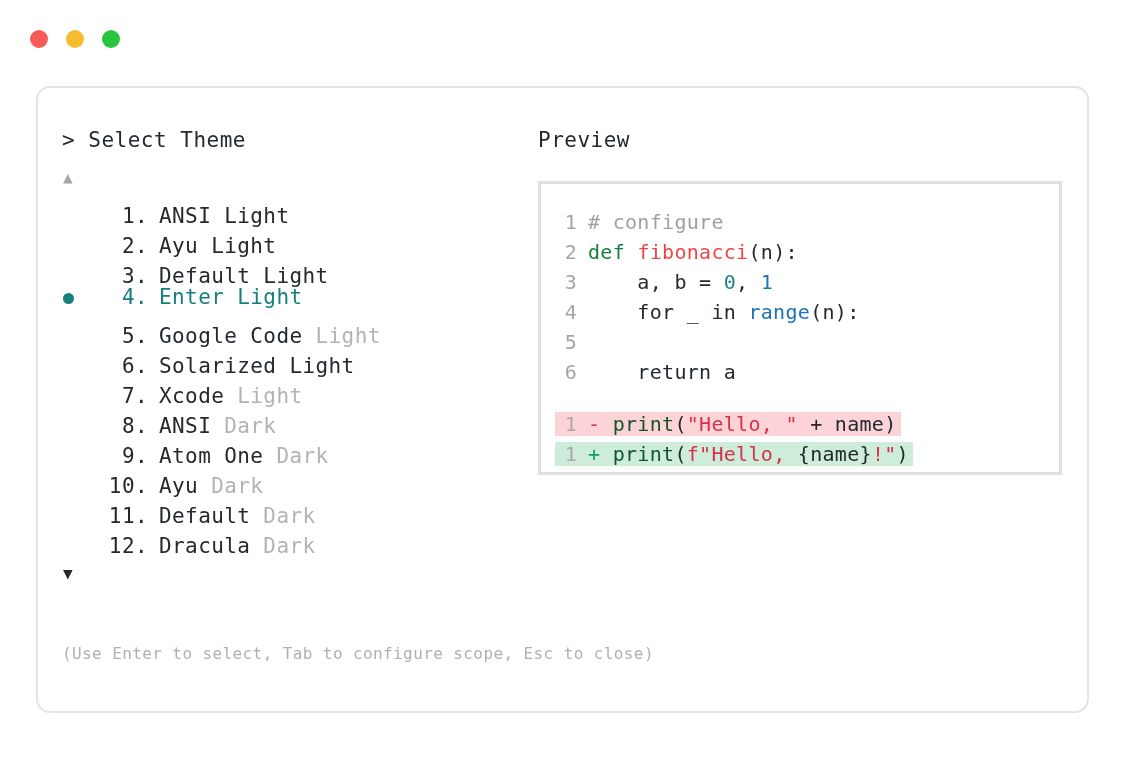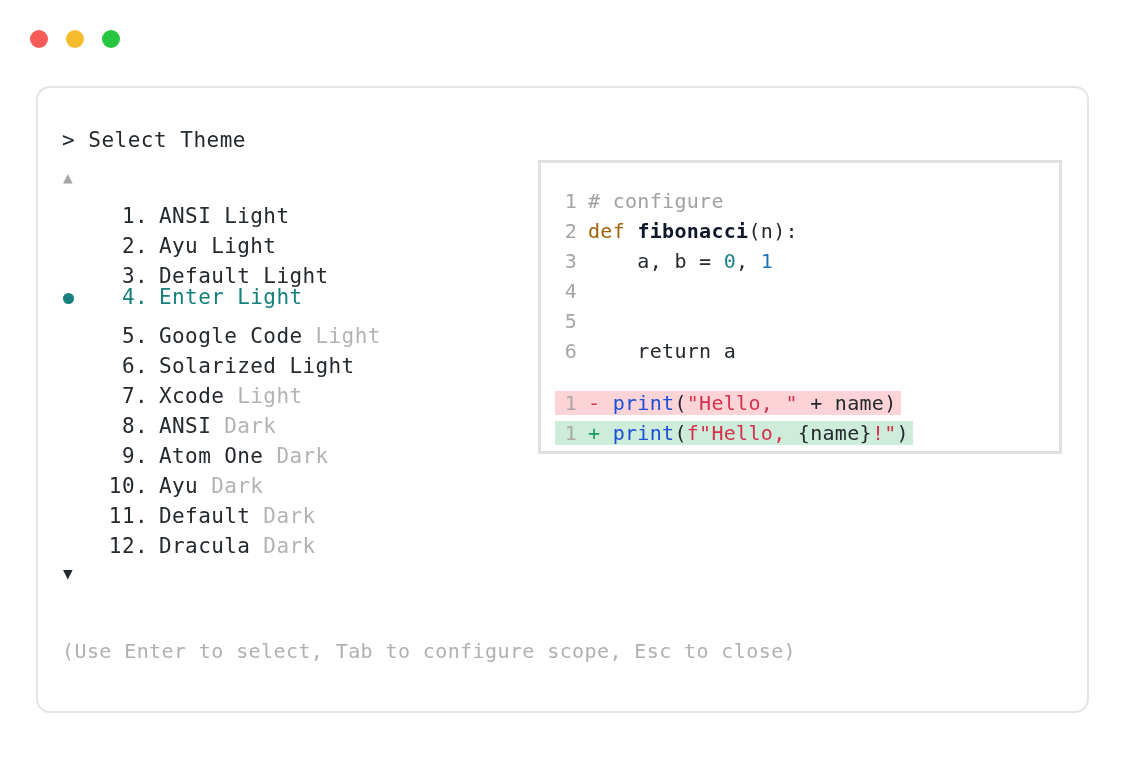--- a/index.html
+++ b/index.html
@@ -168,35 +168,35 @@
   .diff-row .ln { color: #b0a6a6; }
   .diff-body { padding-right: 4px; }
   .diff-del .diff-ln-wrap, .diff-del .diff-body { background: #fcd3d6; }
   .diff-add .diff-ln-wrap, .diff-add .diff-body { background: #cdecd9; }
   .diff-ln-wrap { display: flex; align-items: baseline; }
   .sign-del { color: #d1344b; }
   .sign-add { color: #169b5f; }
 
   
   .tok-comment { color: #a0a0a0; }
-  .tok-kw      { color: #a16207; }
-  .tok-fn      { color: #0f172a; font-weight: bold; }
+  .tok-kw      { color: #15803d; }
+  .tok-fn      { color: #ef4444; }
   .tok-num     { color: #1f7f86; }
   .tok-num2    { color: #1a72b8; }
   .tok-builtin { color: #1a72b8; }
-  .tok-call    { color: #1d4ed8; }
+  .tok-call    { color: #14532d; }
   .tok-str     { color: #d6314c; }
   .tok-plain   { color: #24292e; }
 
   
   .footer-hint {
     position: absolute;
     left: 24px;
     bottom: 48px;
-    font-size: 20px;
+    font-size: 16px;
     color: #b0b0b0;
     letter-spacing: 0.4px;
     white-space: pre;
   }
 </style>
 </head>
 <body>
 
 <div class="titlebar">
   <span class="dot dot-red"></span>
@@ -221,26 +221,27 @@
           <div class="theme-row"><span class="bullet-cell"></span><span class="num-cell"> 8.</span><span class="name-cell">ANSI</span><span class="name-cell" style="margin-left: 0px;"> </span><span class="variant dim">Dark</span></div>
           <div class="theme-row"><span class="bullet-cell"></span><span class="num-cell"> 9.</span><span class="name-cell">Atom One</span><span class="name-cell" style="margin-left: 0px;"> </span><span class="variant dim">Dark</span></div>
           <div class="theme-row"><span class="bullet-cell"></span><span class="num-cell">10.</span><span class="name-cell">Ayu</span><span class="name-cell" style="margin-left: 0px;"> </span><span class="variant dim">Dark</span></div>
           <div class="theme-row"><span class="bullet-cell"></span><span class="num-cell">11.</span><span class="name-cell">Default</span><span class="name-cell" style="margin-left: 0px;"> </span><span class="variant dim">Dark</span></div>
           <div class="theme-row"><span class="bullet-cell"></span><span class="num-cell">12.</span><span class="name-cell">Dracula</span><span class="name-cell" style="margin-left: 0px;"> </span><span class="variant dim">Dark</span></div>
         </div>
       <div class="scroll-arrow down">▼</div>
     </div>
 
     <div class="right-col">
+      <div class="preview-label">Preview</div>
       <div class="preview-box">
         <div id="code-lines">
             <div class="code-line"><span class="ln">1</span><span class="code-body"><span class="tok-comment"># configure</span></span></div>
             <div class="code-line"><span class="ln">2</span><span class="code-body"><span class="tok-kw">def </span><span class="tok-fn">fibonacci</span><span class="tok-plain">(n):</span></span></div>
             <div class="code-line"><span class="ln">3</span><span class="code-body"><span class="tok-plain">    a, b = </span><span class="tok-num">0</span><span class="tok-plain">, </span><span class="tok-num2">1</span></span></div>
-            <div class="code-line"><span class="ln">4</span></div>
+            <div class="code-line"><span class="ln">4</span><span class="code-body"><span class="tok-plain">    for _ in </span><span class="tok-builtin">range</span><span class="tok-plain">(n):</span></span></div>
             <div class="code-line"><span class="ln">5</span></div>
             <div class="code-line"><span class="ln">6</span><span class="code-body"><span class="tok-plain">    return a</span></span></div>
           </div>
         <div class="code-spacer"></div>
         <div id="diff-lines">
             <div class="diff-row diff-del"><span class="diff-ln-wrap"><span class="ln">1</span></span><span class="diff-body"><span class="sign-del">-</span><span> </span><span class="tok-call">print</span><span class="tok-plain">(</span><span class="tok-str">"Hello, "</span><span class="tok-plain"> + name)</span></span></div>
             <div class="diff-row diff-add"><span class="diff-ln-wrap"><span class="ln">1</span></span><span class="diff-body"><span class="sign-add">+</span><span> </span><span class="tok-call">print</span><span class="tok-plain">(</span><span class="tok-str">f"Hello, </span><span class="tok-plain">{name}</span><span class="tok-str">!"</span><span class="tok-plain">)</span></span></div>
           </div>
       </div>
     </div>

